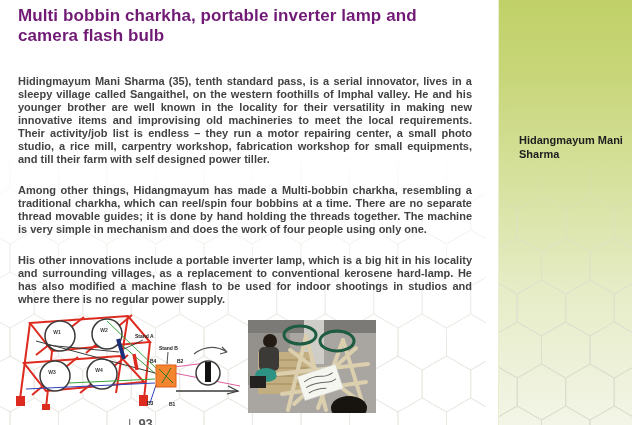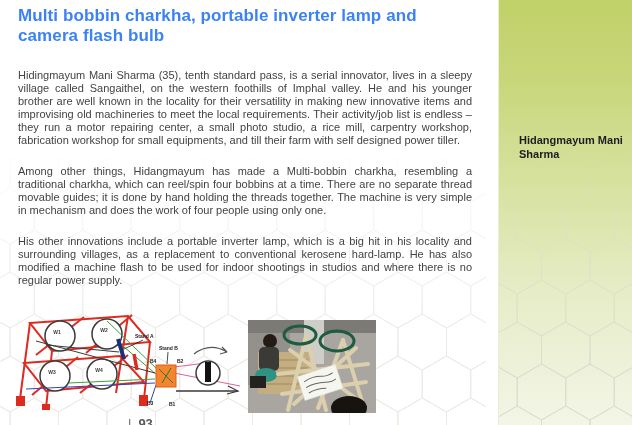--- a/index.html
+++ b/index.html
@@ -16,26 +16,27 @@
     -webkit-mask-image:linear-gradient(to bottom, transparent, rgba(0,0,0,.5) 35%, black 75%);
     mask-image:linear-gradient(to bottom, transparent, rgba(0,0,0,.5) 35%, black 75%);
   }
   #hex-side {
     left:0; top:150px;
     -webkit-mask-image:linear-gradient(to bottom, transparent, rgba(0,0,0,.6) 40%, black 80%);
     mask-image:linear-gradient(to bottom, transparent, rgba(0,0,0,.6) 40%, black 80%);
   }
   .content { position:absolute; left:18px; top:6px; width:454px; }
   .title {
-    color:#3b82f6; font-size:17px; font-weight:bold; line-height:1.2;
-    width:428px; letter-spacing:0.1px; margin-bottom:22px;
+    color:#701a75; font-size:17px; font-weight:bold; line-height:1.2;
+    width:428px; letter-spacing:0.1px; margin-bottom:28px;
   }
   .para {
     color:#434345; font-size:11px; line-height:13px; text-align:justify;
     margin-bottom:15px;
+    font-weight:bold;
   }
   .para + .para { margin-top:18px; }
   .sidebar {
     position:absolute; left:486px; top:0; width:146px; height:425px;
     background:linear-gradient(180deg, #c1d168 0%, #c8d679 18%, #d5e09a 40%, #e6ecc6 68%, #f3f5e7 100%);
     border-left:1px solid #e9efd2;
     margin-left:12px;
   }
   .sidebar-text { position:absolute; left:20px; top:133px; width:112px; }
   .innovator-name { font-size:11px; font-weight:bold; color:#1d1d1f; line-height:14px; }

